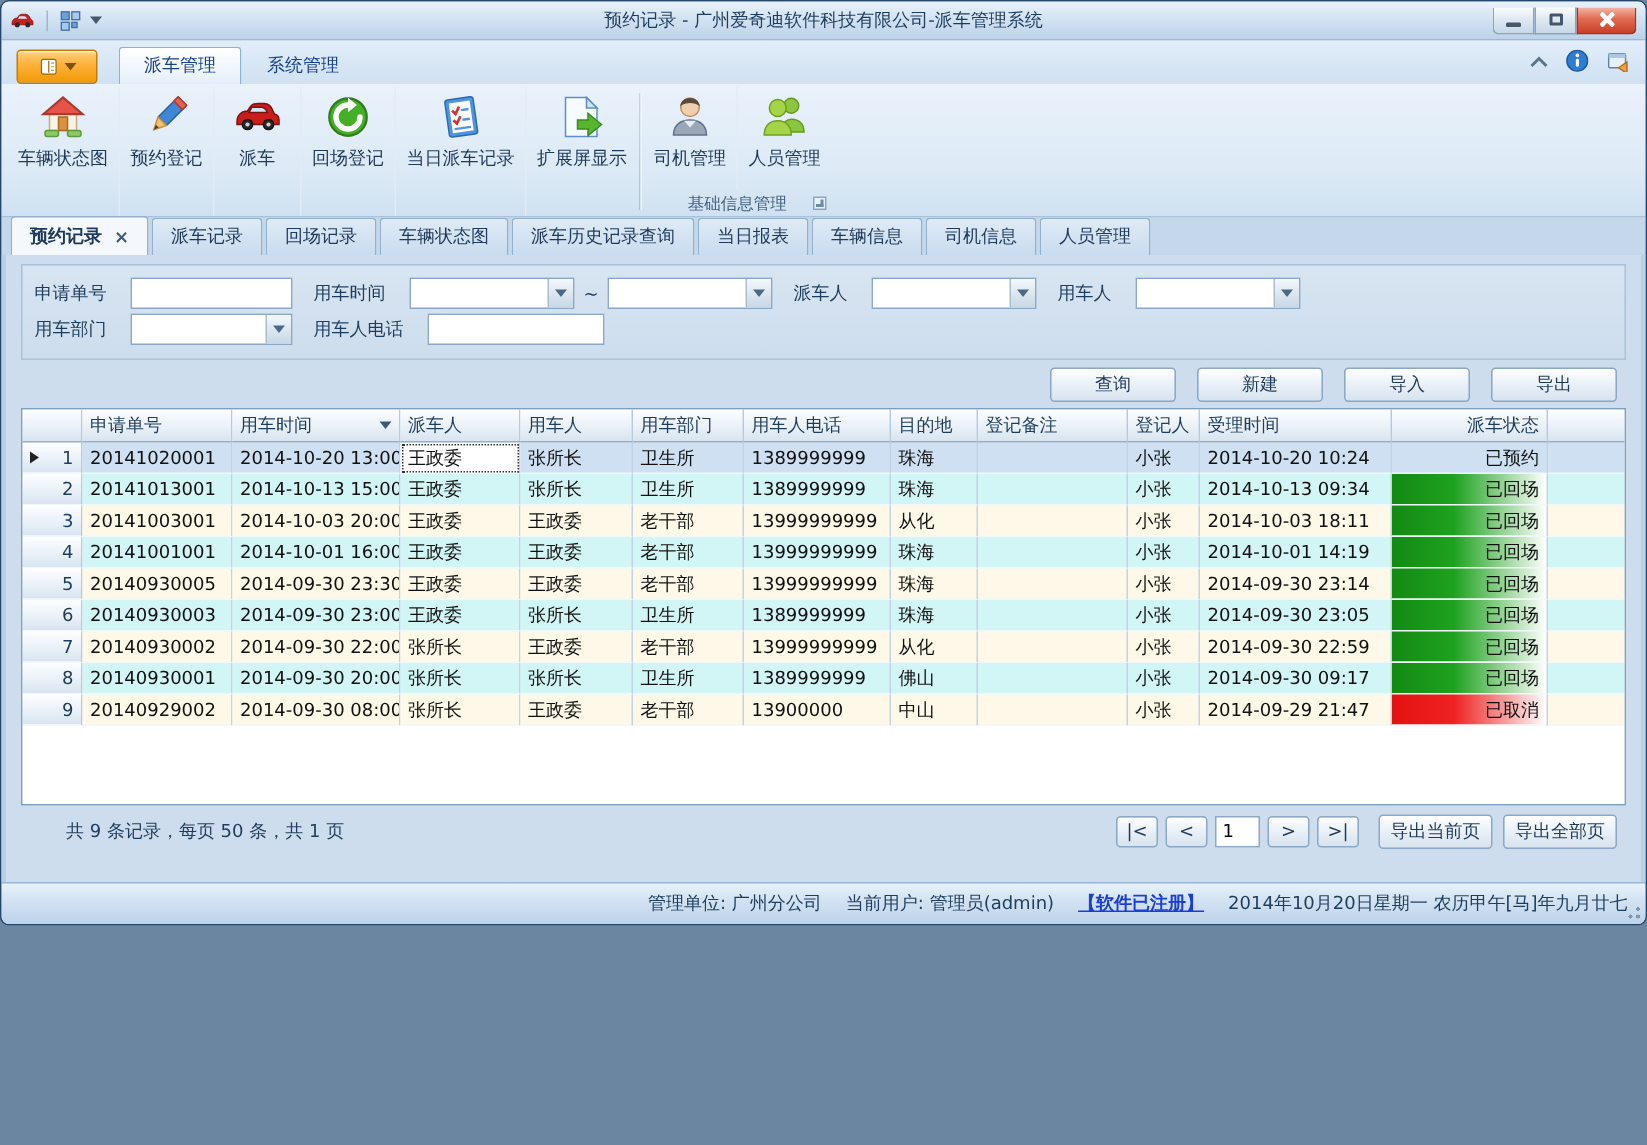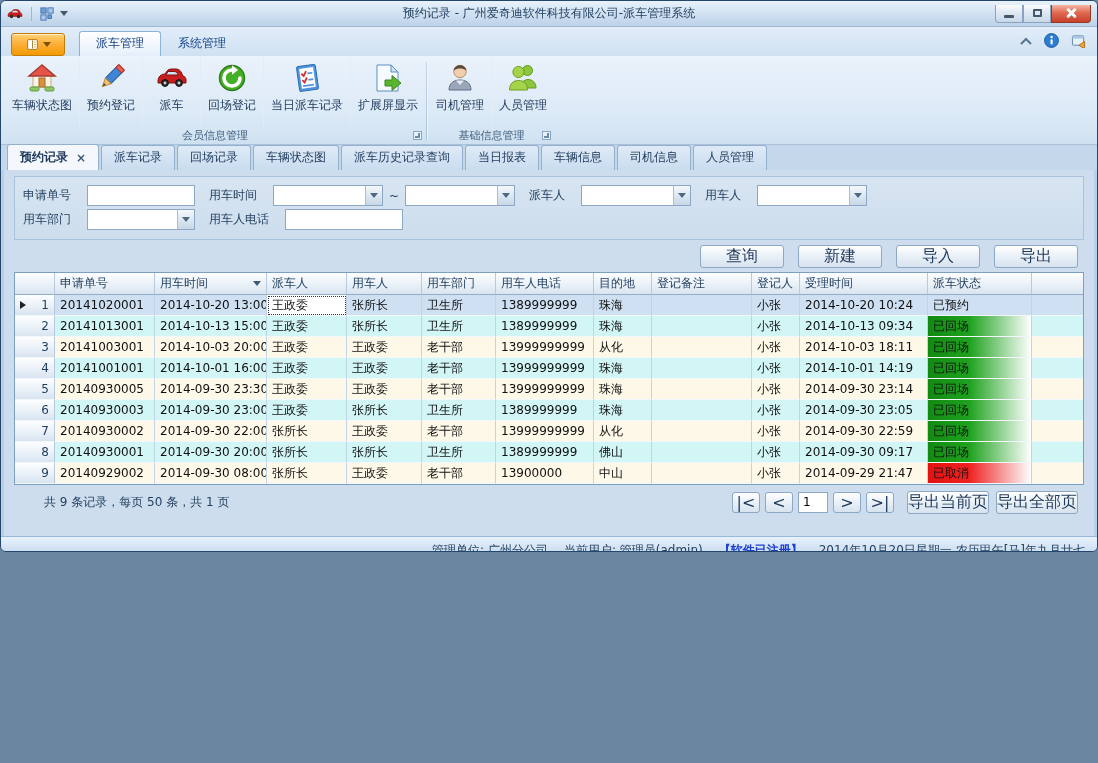--- a/index.html
+++ b/index.html
@@ -1,18 +1,18 @@
 <!DOCTYPE html>
 <html><head>
 <meta charset="utf-8">
 <style>
   * { margin:0; padding:0; box-sizing:border-box; }
   html,body { background:#6b86a0; font-family:"DejaVu Sans", sans-serif; }
   .window {
-    width:1098px; height:552px; margin:0 auto; position:relative;
+    width:1098px; height:617px; margin:0 auto; position:relative;
     border:1px solid #24466b; border-radius:6px; overflow:hidden;
     background:#cfdfef; display:flex; flex-direction:column;
     box-shadow:inset 0 0 0 1px rgba(255,255,255,.55);
   }
   
   .titlebar { height:26px; flex:0 0 26px; display:flex; align-items:center;
     background:linear-gradient(#e9f2fb,#d3e3f3 45%,#bdd2e8);
     border-bottom:1px solid #9fb9d3; padding:0 6px; position:relative; }
   .qat { display:flex; align-items:center; gap:6px; }
   .qat-sep { width:1px; height:14px; background:#9fb6cd; margin:0 2px; }
@@ -64,21 +64,21 @@
   .filter-panel { border:1px solid #aac2da; background:linear-gradient(#d8e5f2,#cddded); padding:6px 8px 7px; }
   .frow { display:flex; align-items:center; height:23px; margin:1px 0; font-size:12px; color:#1e3c5c; }
   .flabel { text-align:left; white-space:nowrap; }
   .tbox { height:21px; border:1px solid #8ca8c5; background:#fff; padding:0 4px; font-size:12px; font-family:inherit; }
   .combo { height:21px; border:1px solid #8ca8c5; background:#fff; display:flex; }
   .combo .cinp { flex:1; }
   .combo .cbtn { width:17px; border-left:1px solid #a8bdd2; background:linear-gradient(#f4f8fb,#d9e4ef 60%,#c8d7e6);
     display:flex; align-items:center; justify-content:center; }
   .caret-down { width:0; height:0; border-left:4px solid transparent; border-right:4px solid transparent; border-top:5px solid #4c6a88; }
   .actions { height:32px; display:flex; align-items:center; justify-content:flex-end; gap:14px; padding:0 6px; }
-  .btn { min-width:84px; height:23px; border:1px solid #8ca8c5; border-radius:3px; font-size:16px; color:#1e395b;
+  .btn { min-width:84px; height:23px; border:1px solid #8ca8c5; border-radius:3px; font-size:12px; color:#1e395b;
     background:linear-gradient(#ffffff,#e9f0f7 50%,#d7e3ef); display:flex; align-items:center; justify-content:center; }
   
   .grid { flex:1; border:1px solid #7ea0bf; background:#fff; display:flex; flex-direction:column; overflow:hidden; }
   .grid-header { display:flex; height:22px; flex:0 0 22px; }
   .gh { display:flex; align-items:center; padding:0 5px; font-size:12px; color:#1e3c5c; white-space:nowrap;
     background:linear-gradient(#fdfeff,#e4edf6 70%,#d8e4f0); border-right:1px solid #b7cadd; border-bottom:1px solid #93aec9; position:relative; }
   .gh .caret { margin-left:auto; width:0; height:0; border-left:4px solid transparent; border-right:4px solid transparent; border-top:5px solid #3c5a78; }
   .grid-row { display:flex; height:21px; flex:0 0 21px; }
   .gc { display:flex; align-items:center; padding:0 5px; font-size:12px; color:#101010; white-space:nowrap; overflow:hidden;
     border-right:1px solid #c2d4e4; border-bottom:1px solid #f2f7fb; }
@@ -90,21 +90,21 @@
   .c-apply_no { width:100px; flex:0 0 100px; }
   .c-use_time { width:112px; flex:0 0 112px; }
   .c-dispatcher { width:80px; flex:0 0 80px; }
   .c-user { width:75px; flex:0 0 75px; }
   .c-dept { width:74px; flex:0 0 74px; }
   .c-phone { width:98px; flex:0 0 98px; }
   .c-dest { width:58px; flex:0 0 58px; }
   .c-remark { width:100px; flex:0 0 100px; }
   .c-registrar { width:48px; flex:0 0 48px; }
   .c-accept_time { width:128px; flex:0 0 128px; }
-  .c-status { width:104px; flex:0 0 104px; justify-content:flex-start; }
+  .c-status { width:104px; flex:0 0 104px; justify-content:flex-end; }
   .c-fill { flex:1; border-right:none; }
   .st-returned { background:linear-gradient(to right,#128a12,#1ea21e 40%,rgba(30,162,30,0)) !important; }
   .st-cancelled { background:linear-gradient(to right,#e31212,#ee2222 40%,rgba(238,34,34,0)) !important; }
   .focus-cell { background:#fff !important; outline:1px dotted #333; outline-offset:-2px; }
   .row-arrow { width:0; height:0; border-top:4px solid transparent; border-bottom:4px solid transparent; border-left:6px solid #222; margin-right:auto; }
   .grid-fill { flex:1; background:#fff; }
   
   .pagerrow { height:34px; flex:0 0 34px; display:flex; align-items:center; font-size:12px; color:#1e3c5c; padding:0 6px; }
   .summary { margin-left:24px; }
   .pager { margin-left:auto; display:flex; align-items:center; gap:5px; }
@@ -270,24 +270,20 @@
           <span class="ricon">
               <svg width="32" height="32" viewBox="0 0 32 32">
                 <path d="M5 3h14l7 7v19H5z" fill="#f6fbff" stroke="#5b8fc4"></path>
                 <path d="M19 3l7 7h-7z" fill="#cfe3f6" stroke="#5b8fc4"></path>
                 <path d="M13 18h7v-4.5l9 7.5-9 7.5V24h-7z" fill="#58b52e" stroke="#3a8a1c"></path>
               </svg>
             </span>
           <span class="rlabel">扩展屏显示</span>
         </div>
       </div>
-      <div class="rgrouplabel">
-        <span>会员信息管理</span>
-        <span class="launcher"></span>
-      </div>
     </div>
 
     <div class="rgroup-sep"></div>
 
     <div class="rgroup">
       <div class="rbtns">
         <div class="rbtn">
           <span class="ricon">
               <svg width="32" height="32" viewBox="0 0 32 32">
                 <path d="M5 28c0-7 5-10 11-10s11 3 11 10z" fill="#9aa7b8" stroke="#62708a"></path>

